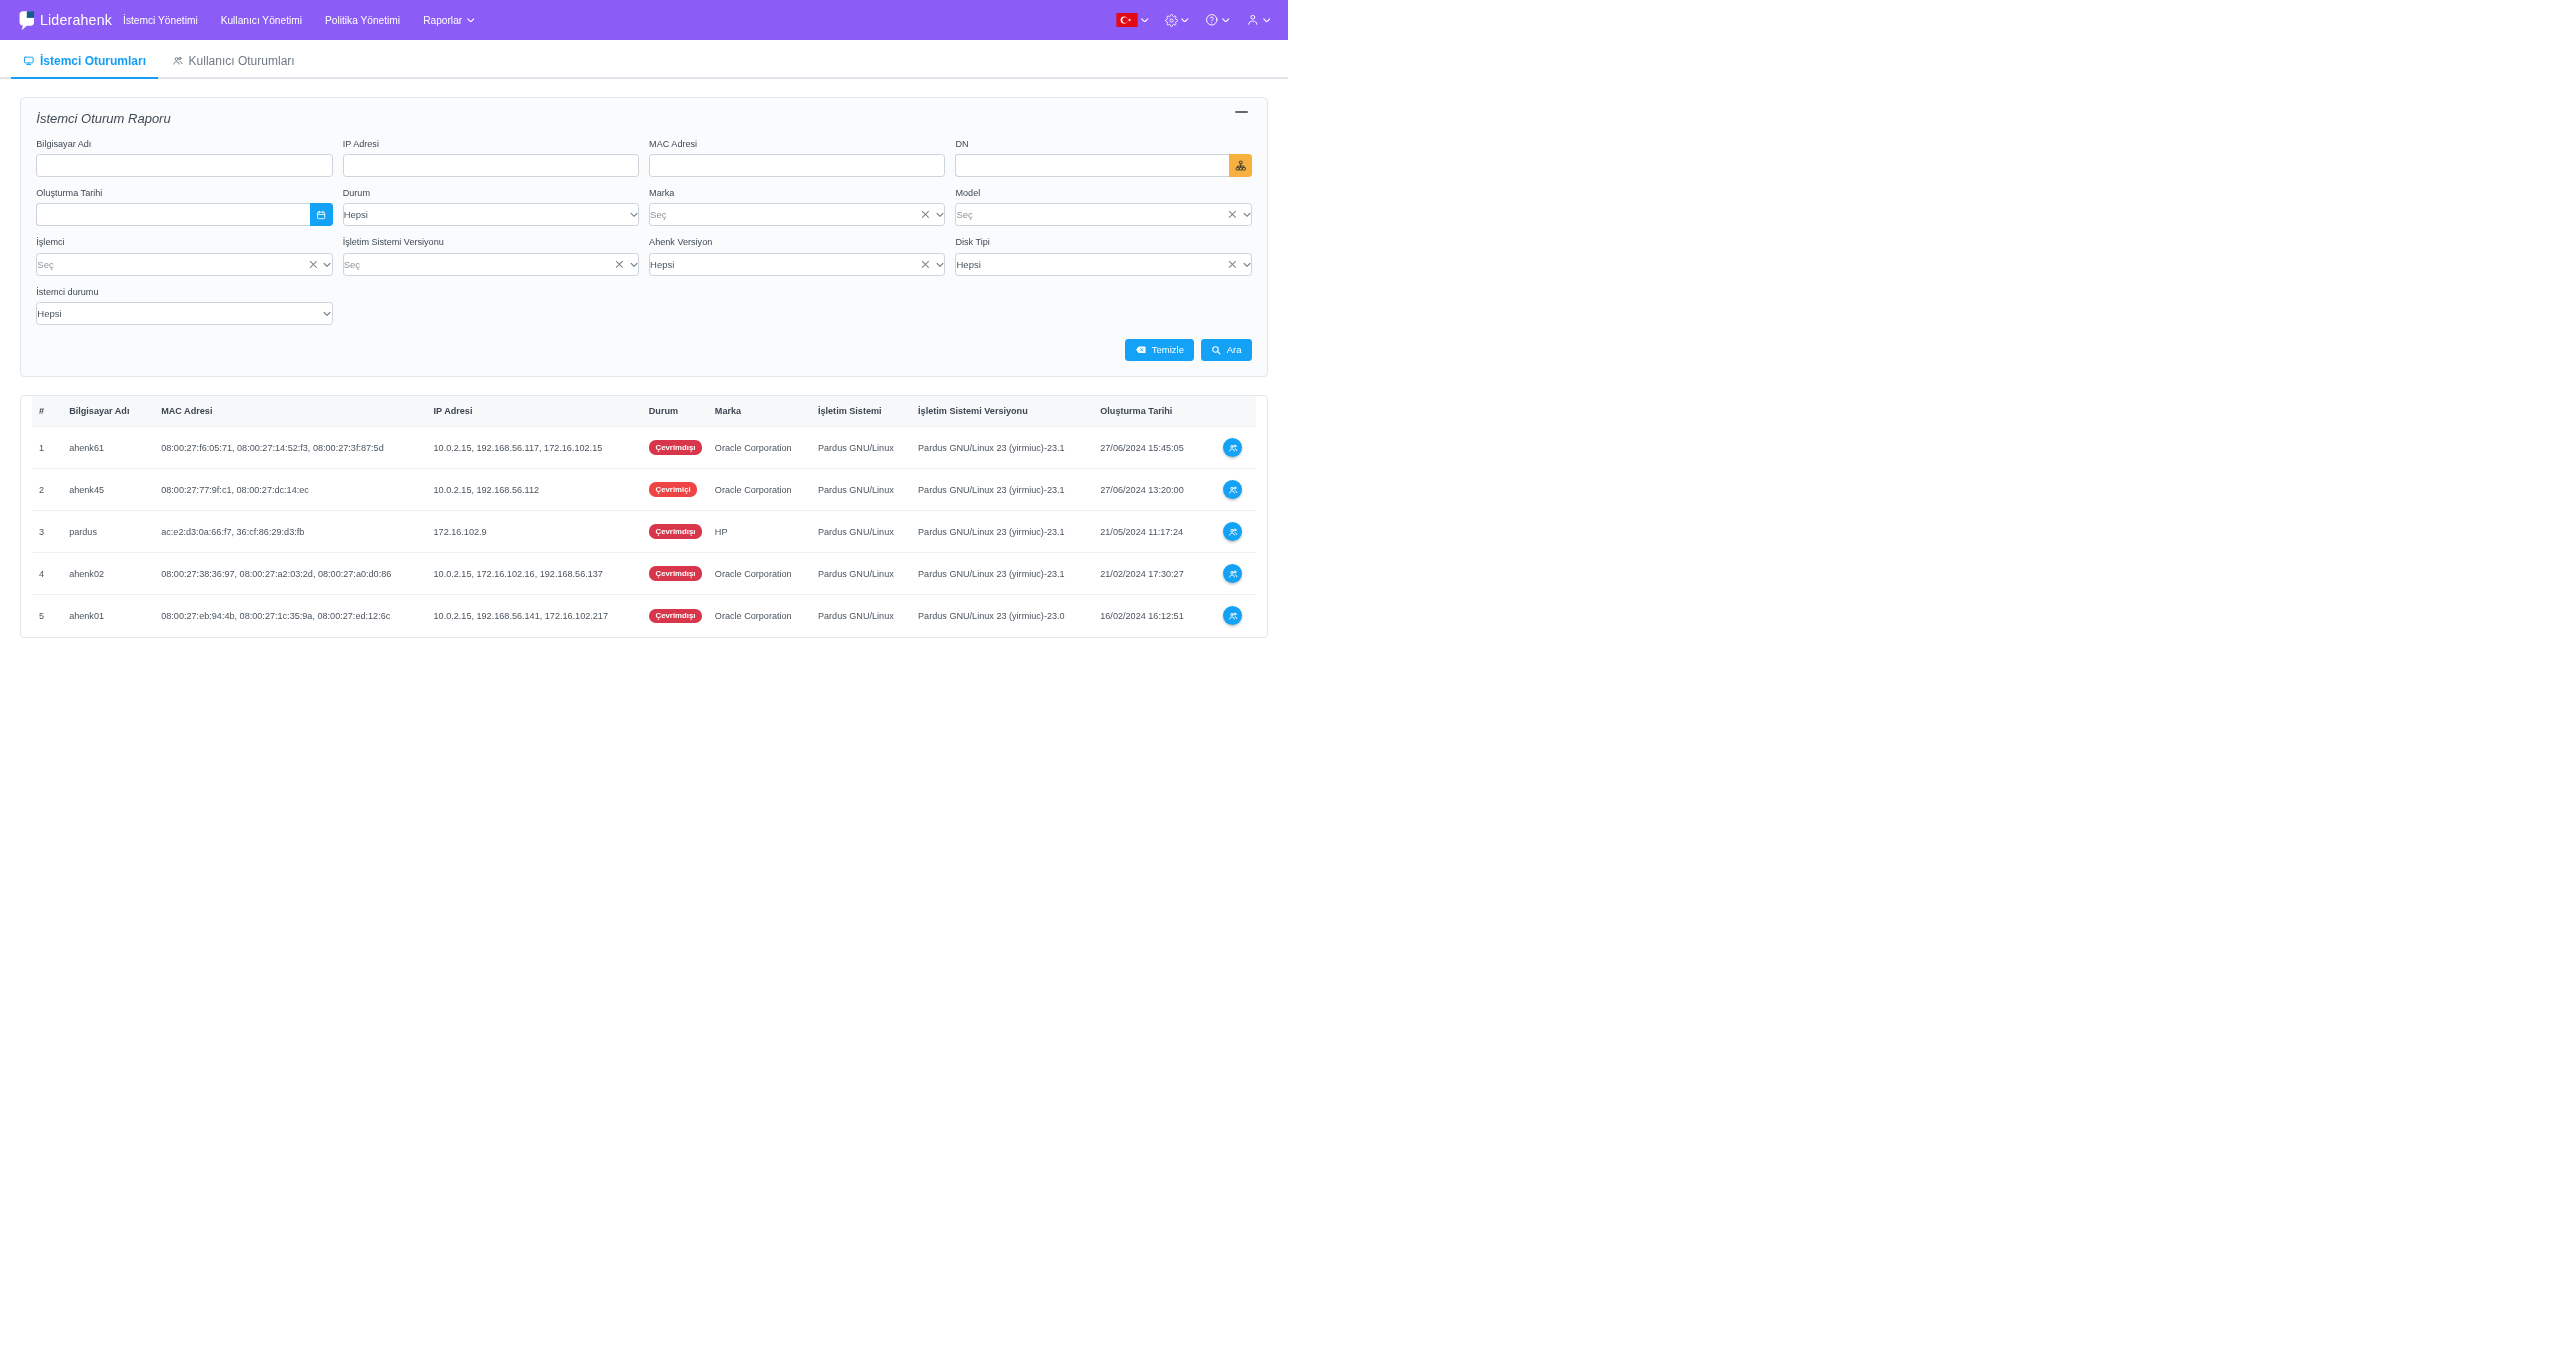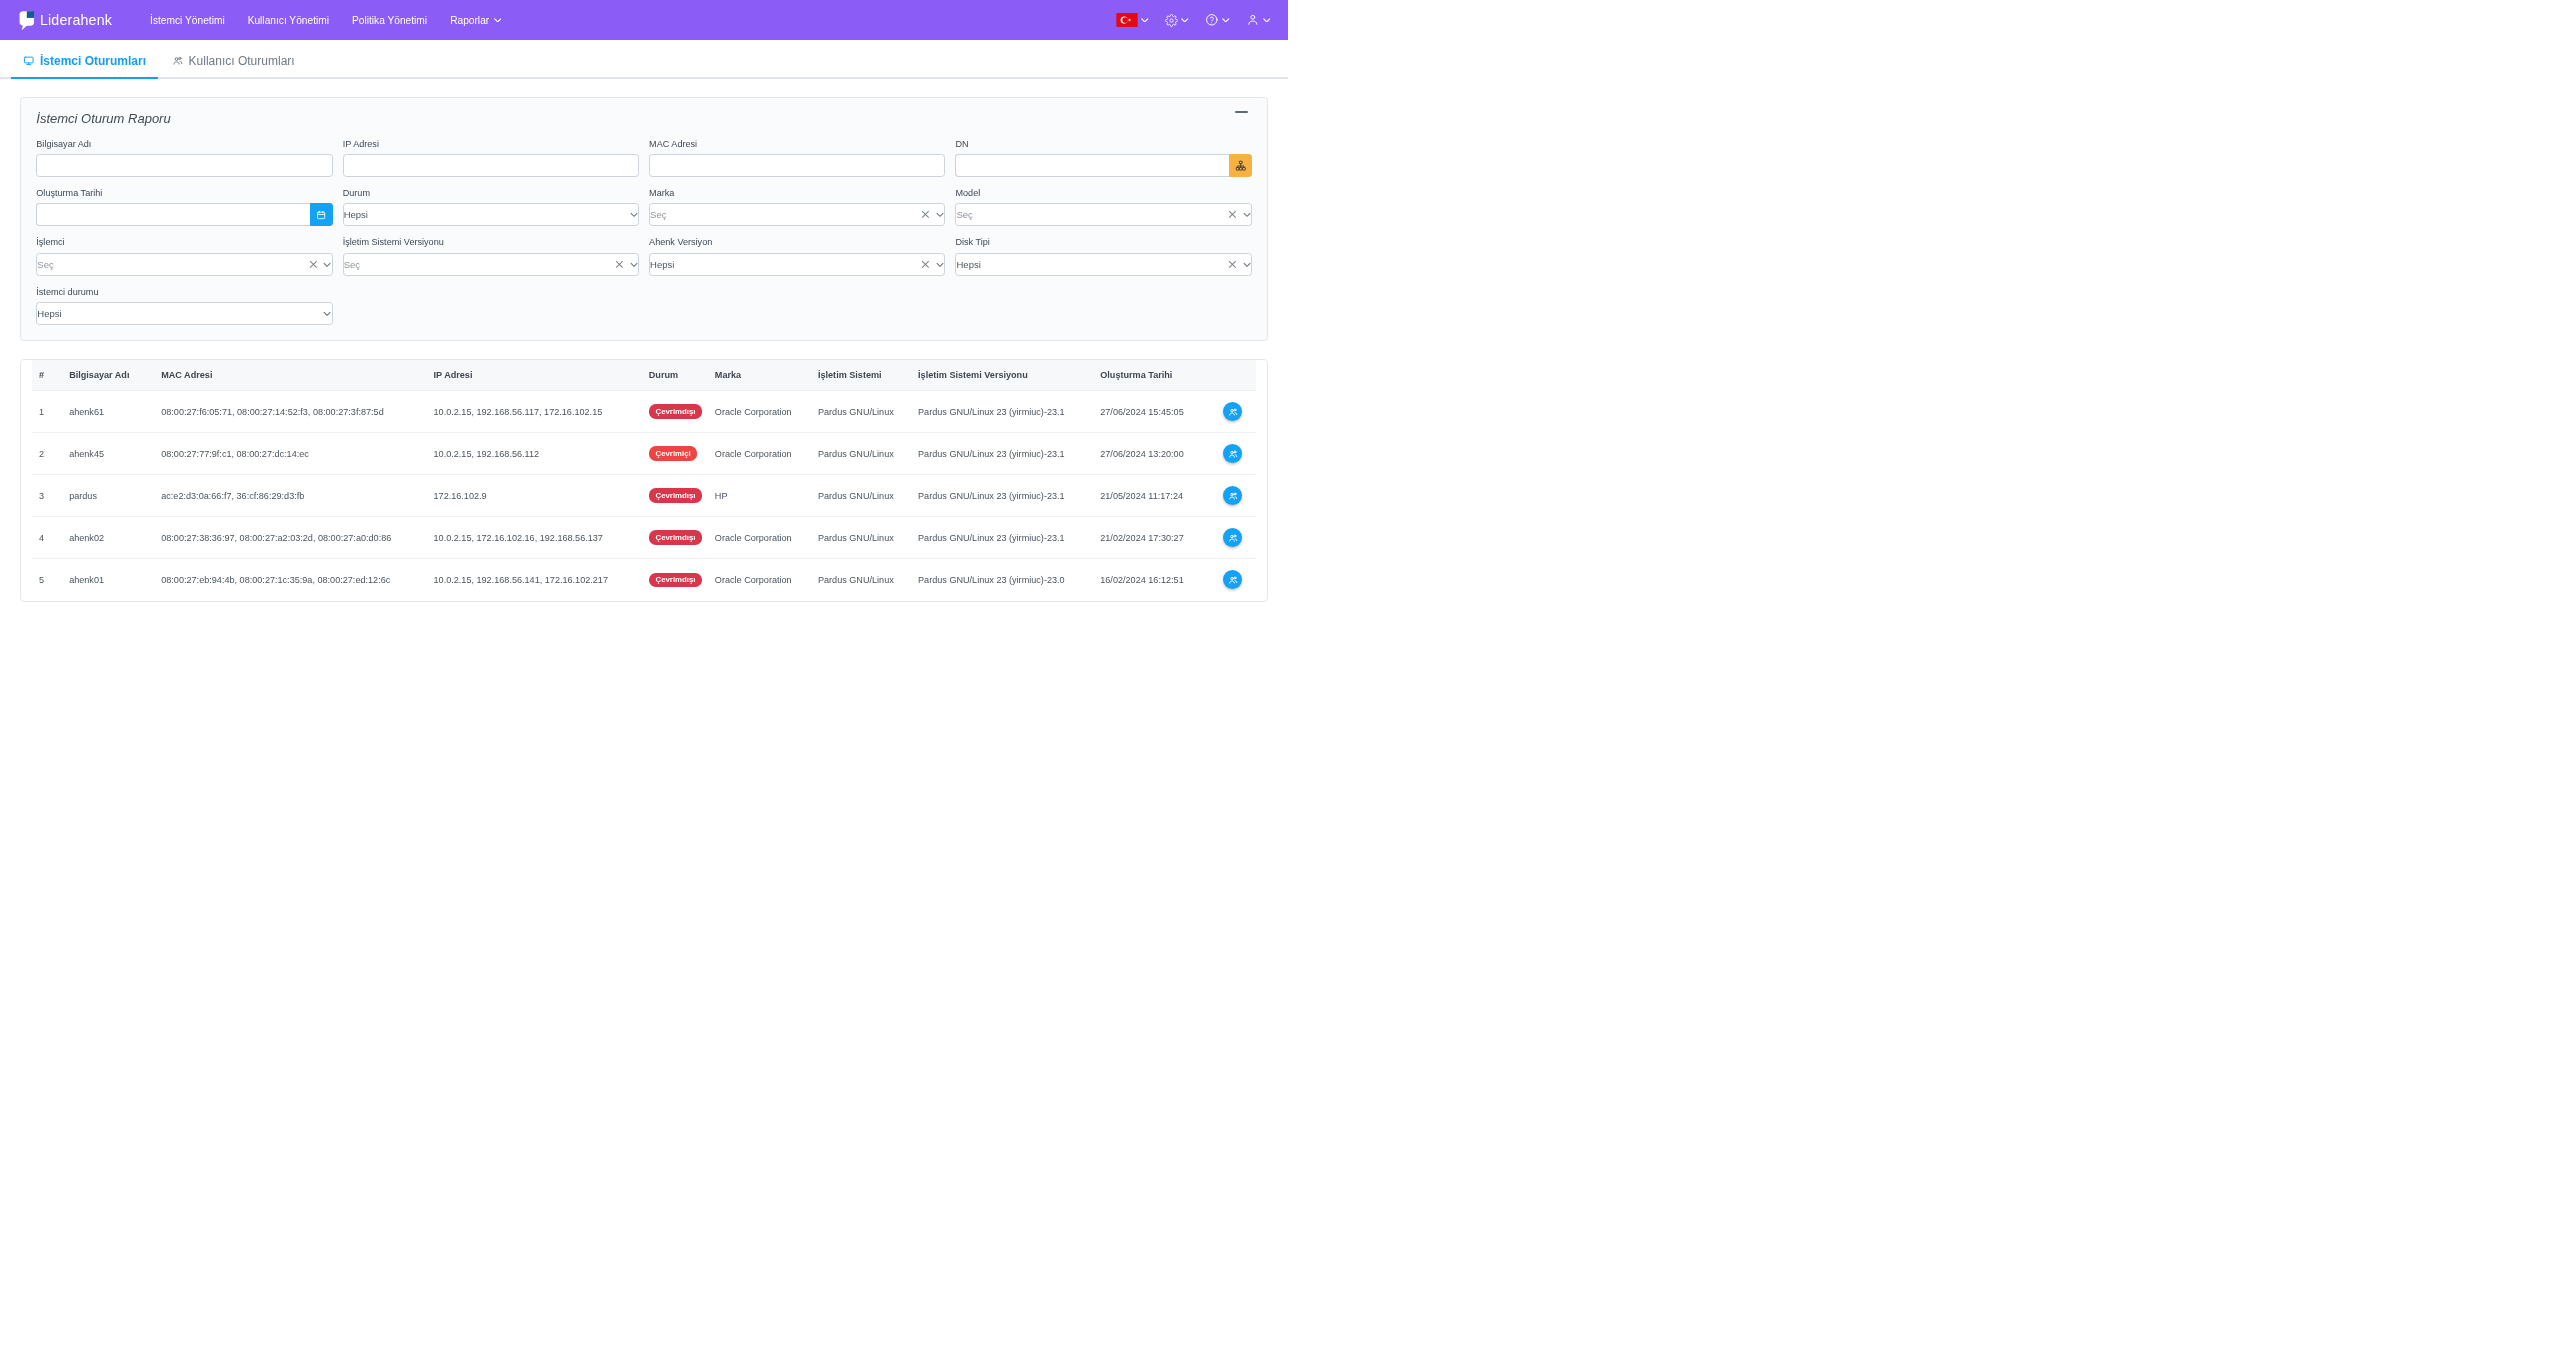--- a/index.html
+++ b/index.html
@@ -4,21 +4,21 @@
 <style>
   * { margin:0; padding:0; box-sizing:border-box; }
   html,body { width:1288px; background:#fff; font-family:"Liberation Sans", sans-serif; }
   body { height:679px; overflow:hidden; color:#3d4752; }
   svg { display:block; }
 
   
   .navbar { height:40px; background:#8b5cf6; display:flex; align-items:center; padding:0 17.6px; }
   .brand { display:flex; align-items:center; gap:4.7px; color:#fff; }
   .brand-text { font-size:14.2px; font-weight:400; letter-spacing:0.2px; }
-  .nav-items { display:flex; align-items:center; gap:23px; margin-left:38px; flex:1; }
+  .nav-items { display:flex; align-items:center; gap:23px; margin-left:11px; flex:1; }
   .nav-item { color:#fff; font-size:10.2px; cursor:pointer; display:flex; align-items:center; gap:4.7px; }
   .nav-right { display:flex; align-items:center; gap:16.3px; }
   .nav-icon-group { display:flex; align-items:center; gap:3.4px; color:#fff; cursor:pointer; }
   .chev-w { stroke:#fff; }
 
   
   .tabs { display:flex; align-items:flex-end; padding:0 0 0 15px; height:39px; position:relative; background:#fff; }
   .tabs::after { content:""; position:absolute; left:0; right:0; bottom:0; height:2px; background:#e1e5e9; }
   .tab { display:flex; align-items:center; gap:5.4px; font-size:12px; font-weight:700; padding:0 8.1px 11.5px 8.1px; position:relative; z-index:2; cursor:pointer; }
   .tab .ticon { width:11.5px; height:11.5px; }
@@ -313,20 +313,36 @@
           <span class="val">Hepsi</span>
           <span class="sel-icons">
               <svg class="chev-g" viewBox="0 0 10 6" fill="none" stroke-width="1.4">
                 <path d="M1 1l4 4 4-4"></path>
               </svg>
             </span>
         </div>
       </div>
     </div>
 
+    <div class="filter-actions">
+      <button class="btn" style="background-color: rgb(20, 162, 246);">
+        <svg width="11.5" height="11.5" viewBox="0 0 24 24">
+          <path fill="#fff" d="M20.5 5h-12a1.5 1.5 0 0 0-1.17.56L2.6 11.38a1 1 0 0 0 0 1.24l4.73 5.82A1.5 1.5 0 0 0 8.5 19h12a1.5 1.5 0 0 0 1.5-1.5v-11A1.5 1.5 0 0 0 20.5 5z"></path>
+          <path stroke="#14a2f6" stroke-width="1.8" stroke-linecap="round" d="M11.5 9.5l5 5M16.5 9.5l-5 5"></path>
+        </svg>
+        <span>Temizle</span>
+      </button>
+      <button class="btn" style="background-color: rgb(20, 162, 246);">
+        <svg width="10.2" height="10.2" viewBox="0 0 24 24" fill="none" stroke="#fff" stroke-width="2.6" stroke-linecap="round">
+          <circle cx="10.5" cy="10.5" r="6.5"></circle>
+            <path d="M15.6 15.6L21 21"></path>
+        </svg>
+        <span>Ara</span>
+      </button>
+    </div>
   </section>
 
   <section class="card results-card">
     <div class="tbl-wrap">
       <table>
         <colgroup>
           <col style="width:30px">
             <col style="width:92px">
             <col style="width:272px">
             <col style="width:215px">

